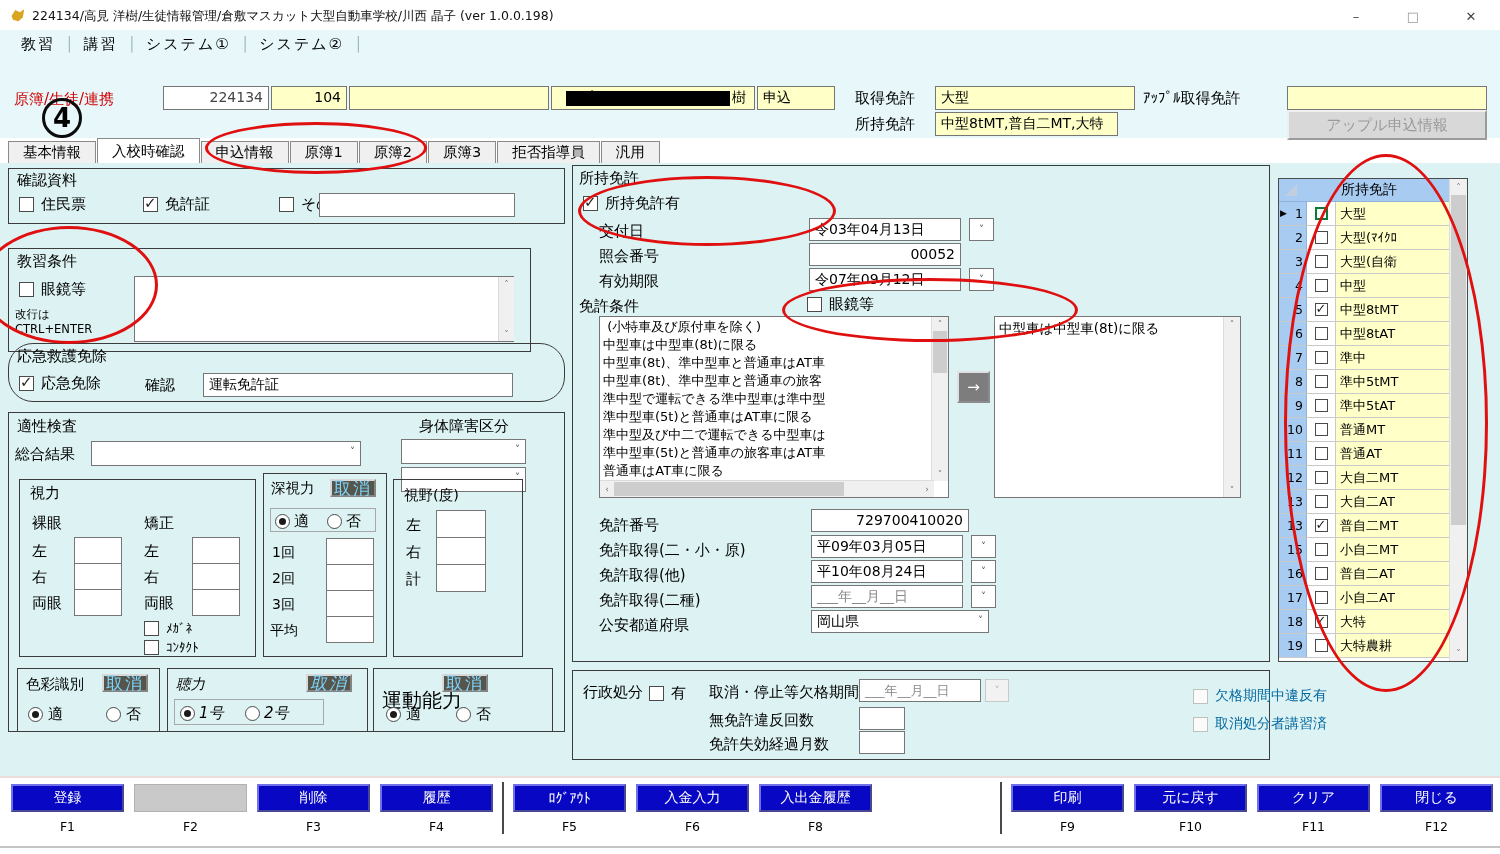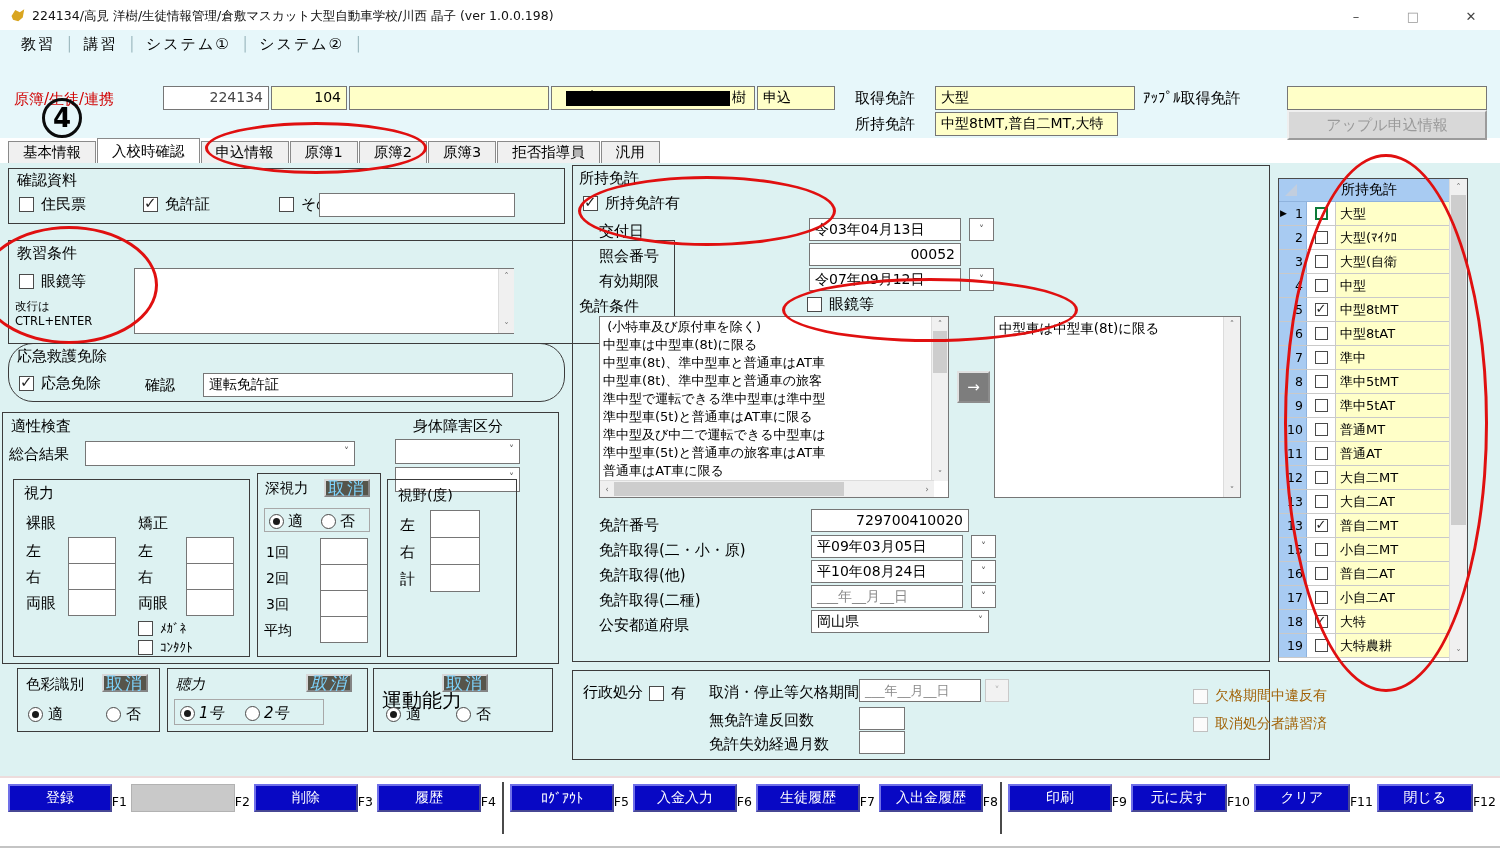--- a/index.html
+++ b/index.html
@@ -54,21 +54,21 @@
   .combo::after{content:"˅";position:absolute;right:5px;top:4px;color:#555;font-size:10px;}
   .gtext{color:#8a8a8a;}
   .listbox{position:absolute;background:#fff;border:1px solid #767676;box-sizing:border-box;overflow:hidden;}
   .cline{font-size:13px;line-height:18px;white-space:pre;padding-left:3px;}
   .vsb{position:absolute;background:#f0f0f0;border-left:1px solid #dcdcdc;}
   .hsb{position:absolute;background:#f0f0f0;border-top:1px solid #dcdcdc;}
   .sbarr{position:absolute;color:#707070;font-size:9px;width:100%;text-align:center;}
   .sbthumb{position:absolute;background:#cdcdcd;}
   .arrow-btn{position:absolute;background:#7d7d7d;border:2px outset #e0e0e0;color:#fff;
              display:flex;align-items:center;justify-content:center;font-size:15px;box-sizing:border-box;}
-  .teal{color:#a16207;align-items:center;}
+  .teal{color:#0369a1;align-items:center;}
   
   .grid{position:absolute;left:1278px;top:178px;width:190px;height:484px;border:1px solid #4a4a4a;
         background:#fff;box-sizing:border-box;overflow:hidden;}
   .ghead{position:absolute;left:0;top:0;width:171px;height:23px;background:#a8cbf2;border-bottom:1px solid #8fb3dd;
          box-sizing:border-box;}
   .gcorner{position:absolute;left:6px;top:5px;width:0;height:0;border-style:solid;border-width:0 0 12px 12px;
            border-color:transparent transparent #c2cede transparent;}
   .ghead-label{position:absolute;left:62px;top:2px;font-size:14px;}
   .grid-rows{position:absolute;left:0;top:23px;width:171px;}
   .grow{display:flex;height:24px;border-bottom:1px solid #c9c9c9;box-sizing:border-box;}
@@ -79,21 +79,21 @@
        justify-content:center;box-sizing:border-box;}
   .gcb .cb{width:13px;height:13px;}
   .gcb .cb.checked::after{font-size:13px;top:-3px;}
   .grow.focused .gcb .cb{border:2px solid #0c7a38;}
   .glabel{flex:1;background:#ffffc8;font-size:13px;display:flex;align-items:center;padding-left:4px;
           white-space:nowrap;overflow:hidden;}
   .grid .vsb{right:0;top:0;width:17px;height:100%;}
   
   .bottombar{position:absolute;left:0;top:776px;width:1500px;height:78px;background:#fff;border-top:2px solid #eddcdc;}
   .fgroup{position:absolute;top:6px;display:flex;}
-  .fslot{width:119px;margin-right:4px;display:flex;flex-direction:row;align-items:center;}
+  .fslot{width:119px;margin-right:4px;display:flex;flex-direction:column;align-items:center;}
   .fbtn{width:113px;height:28px;background:#0808c4;border:2px outset #7070e8;color:#fff;font-size:14px;
         display:flex;align-items:center;justify-content:center;box-sizing:border-box;white-space:nowrap;}
   .fbtn.disabled{background:#c9c9c9;border:1px solid #b2b2b2;color:#c9c9c9;}
   .fkey{font-size:12.5px;margin-top:7px;}
   .fsep{position:absolute;top:4px;width:2px;height:52px;background:#4a4a4a;}
   .bottom-hr{position:absolute;left:0;top:846px;width:1500px;height:2px;background:#c4c4c4;}
   
   .ann{position:absolute;border:3px solid #e01010;border-radius:50%;pointer-events:none;z-index:50;background:transparent;}
   .circ4{position:absolute;left:42px;top:98px;width:40px;height:40px;border:3px solid #0c0c0c;border-radius:50%;
          display:flex;align-items:center;justify-content:center;font-size:26px;font-weight:bold;z-index:50;
@@ -194,21 +194,21 @@
       <span class="cb checked"></span>
       <span>免許証</span>
     </div>
   <div class="cbrow" style="left:270px;top:26px;">
       <span class="cb"></span>
       <span>その他</span>
     </div>
   <div class="field" style="left:310px;top:24px;width:196px;height:24px;"></div>
 </div>
 
-<div class="gbox" style="left:8px;top:240px;width:667px;height:104px;">
+<div class="gbox" style="left:8px;top:248px;width:523px;height:104px;">
   <div class="lbl" style="left:8px;top:3px;">教習条件</div>
   <div class="cbrow" style="left:10px;top:31px;">
       <span class="cb"></span>
       <span>眼鏡等</span>
     </div>
   <div class="lbl small" style="left:6px;top:58px;">改行は</div>
   <div class="lbl small" style="left:6px;top:73px;">CTRL+ENTER</div>
   <div class="listbox" style="left:125px;top:27px;width:380px;height:66px;"></div>
   <div class="vsb" style="left:489px;top:28px;width:15px;height:64px;">
     <div class="sbarr" style="top:2px;">˄</div>
@@ -219,21 +219,21 @@
 <div class="gbox" style="left:8px;top:343px;width:557px;height:59px;border-radius:25px;">
   <div class="lbl" style="left:8px;top:3px;">応急救護免除</div>
   <div class="cbrow" style="left:10px;top:30px;">
       <span class="cb checked"></span>
       <span>応急免除</span>
     </div>
   <div class="lbl" style="left:136px;top:32px;">確認</div>
   <div class="field" style="left:194px;top:29px;width:310px;height:24px;">運転免許証</div>
 </div>
 
-<div class="gbox" style="left:2px;top:412px;width:557px;height:252px;">
+<div class="gbox" style="left:8px;top:412px;width:557px;height:320px;">
   <div class="lbl" style="left:8px;top:4px;">適性検査</div>
   <div class="lbl" style="left:410px;top:4px;">身体障害区分</div>
   <div class="lbl" style="left:6px;top:32px;">総合結果</div>
   <div class="field combo" style="left:82px;top:28px;width:270px;height:25px;"></div>
   <div class="field combo" style="left:392px;top:26px;width:125px;height:25px;"></div>
   <div class="field combo" style="left:392px;top:54px;width:125px;height:25px;"></div>
 
   <div class="gbox" style="left:10px;top:66px;width:237px;height:178px;">
     <div class="lbl" style="left:10px;top:4px;">視力</div>
     <div class="lbl" style="left:12px;top:34px;">裸眼</div>
@@ -690,26 +690,20 @@
         <div class="fkey">F5</div>
       </div>
 
       <div class="fslot">
         <div class="fbtn">
           <span>入金入力</span>
         </div>
         <div class="fkey">F6</div>
       </div>
 
-      <div class="fslot">
-        <div class="fbtn">
-          <span>生徒履歴</span>
-        </div>
-        <div class="fkey">F7</div>
-      </div>
 
       <div class="fslot">
         <div class="fbtn">
           <span>入出金履歴</span>
         </div>
         <div class="fkey">F8</div>
       </div>
     </div>
   <div class="fsep" style="left:1000px;"></div>
   <div class="fgroup" style="left:1008px;">

